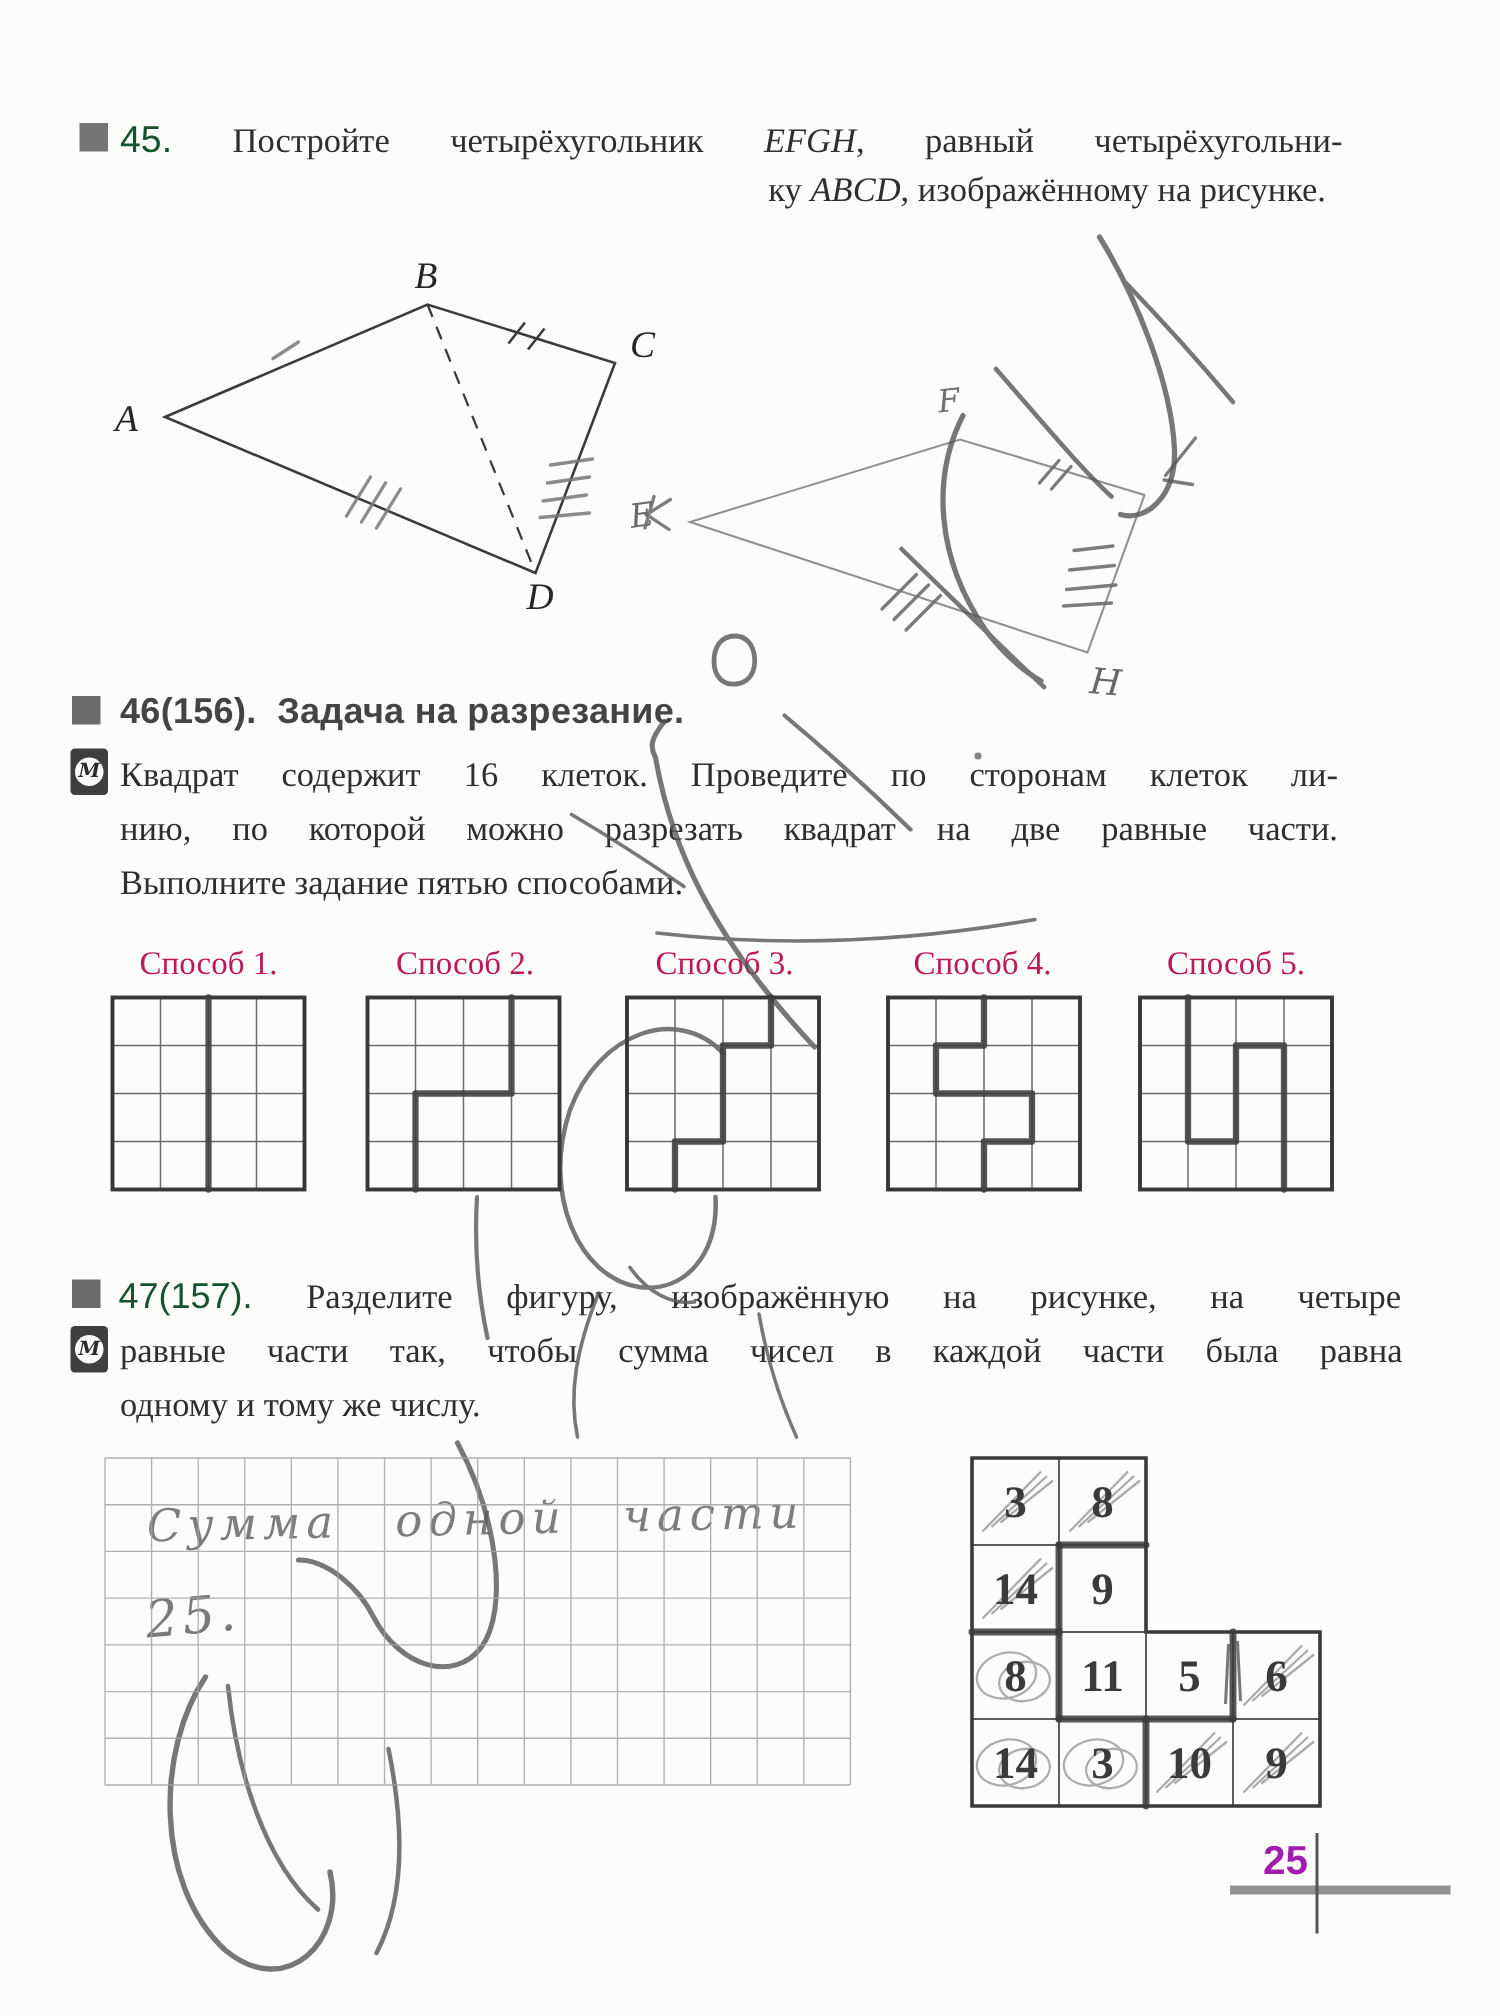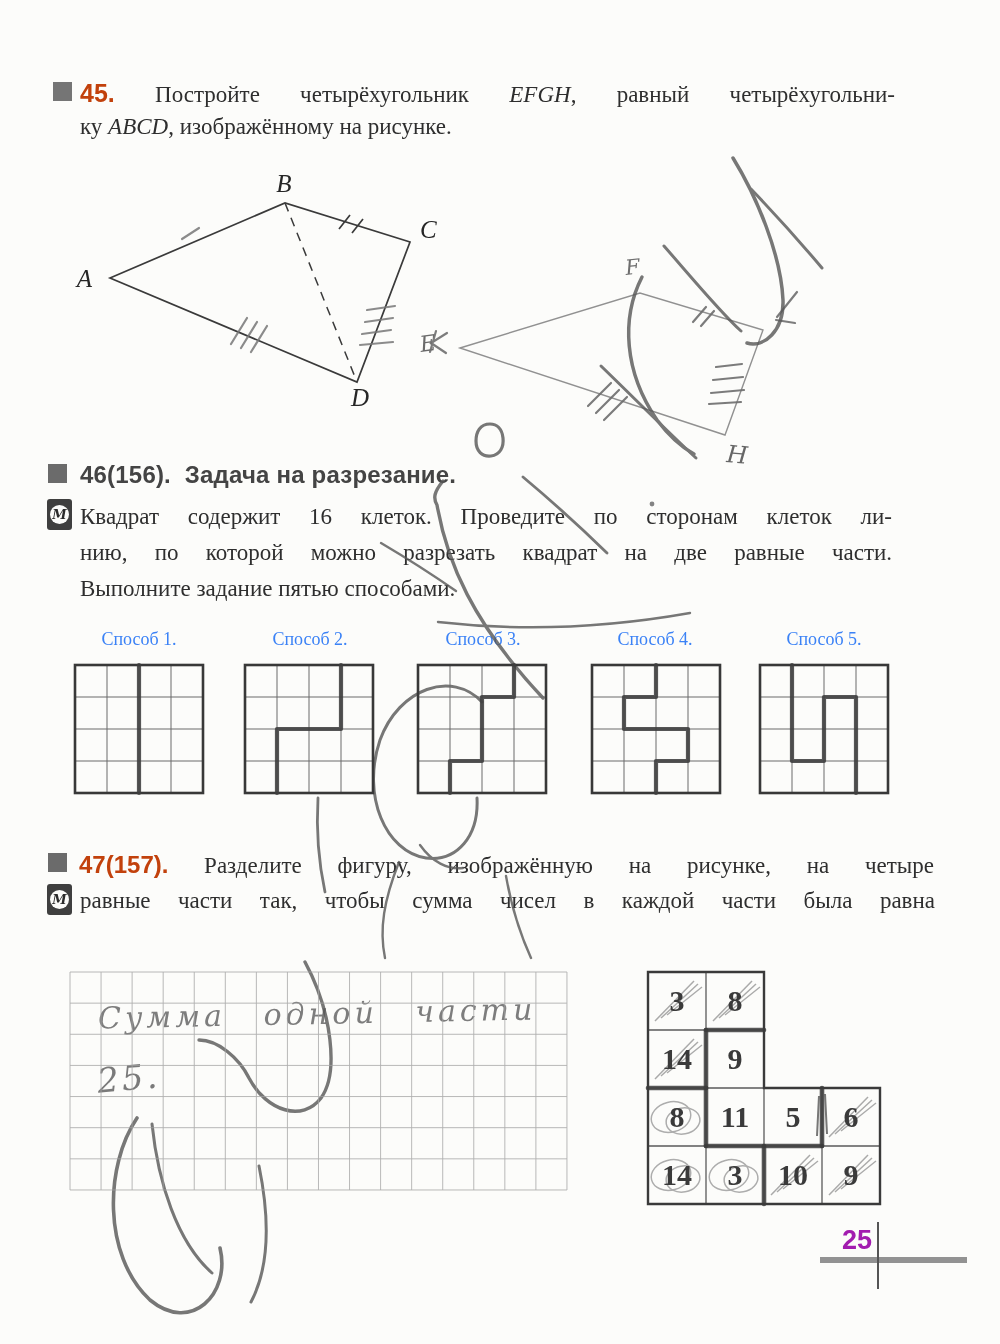--- a/index.html
+++ b/index.html
@@ -1,51 +1,51 @@
 <!DOCTYPE html>
 <html><head>
 <meta charset="utf-8">
 <style>
   html,body{margin:0;padding:0;background:#e8e8e6;}
   #page{position:relative;width:1000px;height:1344px;margin:0 auto;background:#fcfcfa;
         font-family:"Liberation Serif",serif;color:#2d2d2d;overflow:hidden;}
   .abs{position:absolute;}
   .tline{position:absolute;font-size:23px;line-height:30px;white-space:normal;color:#2e2e2e;}
   .just{text-align:justify;text-align-last:justify;}
-  .num-sans{font-family:"Liberation Sans",sans-serif;font-weight:bold;color:#c2410c;}
+  .num-sans{font-family:"Liberation Sans",sans-serif;font-weight:normal;color:#14532d;}
   .head-sans{font-family:"Liberation Sans",sans-serif;font-weight:bold;color:#444;font-size:24px;letter-spacing:0.2px;}
   .bullet{position:absolute;width:19px;height:19px;background:#757575;}
   .mbadge{position:absolute;width:25px;height:31px;background:#3f3f3f;border-radius:3px;
           display:flex;align-items:center;justify-content:center;}
   .mbadge .circ{width:19px;height:19px;background:#fcfcfa;border-radius:50%;
           display:flex;align-items:center;justify-content:center;
           font-family:"DejaVu Serif",serif;font-style:italic;font-weight:bold;font-size:13px;color:#2b2b2b;}
   .it{font-style:italic;}
-  .sposob{position:absolute;width:150px;text-align:center;font-size:18px;color:#3b82f6;}
+  .sposob{position:absolute;width:150px;text-align:center;font-size:22px;color:#be185d;}
   .hand1{position:absolute;left:98px;top:996px;font-family:"DejaVu Serif",serif;font-style:italic;
          font-size:30px;color:#7d7d7d;letter-spacing:4px;word-spacing:24px;transform:rotate(-1.2deg);}
   .hand2{position:absolute;left:97px;top:1058px;font-family:"DejaVu Serif",serif;font-style:italic;
          font-size:34px;color:#7a7a7a;letter-spacing:3px;transform:rotate(-5deg);}
   .pagenum{position:absolute;left:822px;top:1225px;width:50px;text-align:right;
            font-family:"Liberation Sans",sans-serif;font-weight:bold;font-size:27px;color:#a21caf;}
   .pagebar{position:absolute;left:820px;top:1257px;width:147px;height:6px;background:#929292;}
   .pagevline{position:absolute;left:877px;top:1222px;width:2px;height:67px;background:#555;}
   svg{position:absolute;left:0;top:0;pointer-events:none;}
 </style>
 </head>
 <body>
 
 <div id="page">
 
   <div class="bullet" style="left:53px;top:82px;"></div>
   <div class="tline just" style="left:80px;top:78px;width:815px;">
     <span class="num-sans" style="font-size:25px;">45.</span>
     <span>Постройте четырёхугольник </span><span class="it">EFGH</span><span>, равный четырёхугольни-</span>
   </div>
-  <div class="tline" style="left:80px;top:112px;width:815px;">
+  <div class="tline" style="left:69px;top:112px;width:815px;text-align:right;">
     <span>ку </span><span class="it">ABCD</span><span>, изображённому на рисунке.</span>
   </div>
 
   <div class="bullet" style="left:48px;top:464px;background:#6b6b6b;"></div>
   <div class="abs head-sans" style="left:80px;top:461px;">
     <span>46(156).</span>&nbsp;
     <span>Задача на разрезание.</span>
   </div>
   <div class="mbadge" style="left:47px;top:499px;">
     <span class="circ">М</span>
@@ -62,20 +62,21 @@
 
   <div class="bullet" style="left:48px;top:853px;background:#6b6b6b;"></div>
   <div class="tline just" style="left:64px;top:850px;width:855px;margin-left:15px;">
     <span class="num-sans" style="font-size:24px;">47(157).</span>
     <span>Разделите фигуру, изображённую на рисунке, на четыре</span>
   </div>
   <div class="mbadge" style="left:47px;top:884px;">
     <span class="circ">М</span>
   </div>
   <div class="tline just" style="left:80px;top:886px;width:855px;">равные части так, чтобы сумма чисел в каждой части была равна</div>
+  <div class="tline" style="left:80px;top:922px;width:855px;">одному и тому же числу.</div>
 
   <div class="hand1">Сумма одной части</div>
   <div class="hand2">25.</div>
 
   <div class="pagenum">25</div>
   <div class="pagebar"></div>
   <div class="pagevline"></div>
 
   <svg id="figs" width="1000" height="1344" viewBox="0 0 1000 1344">
 

